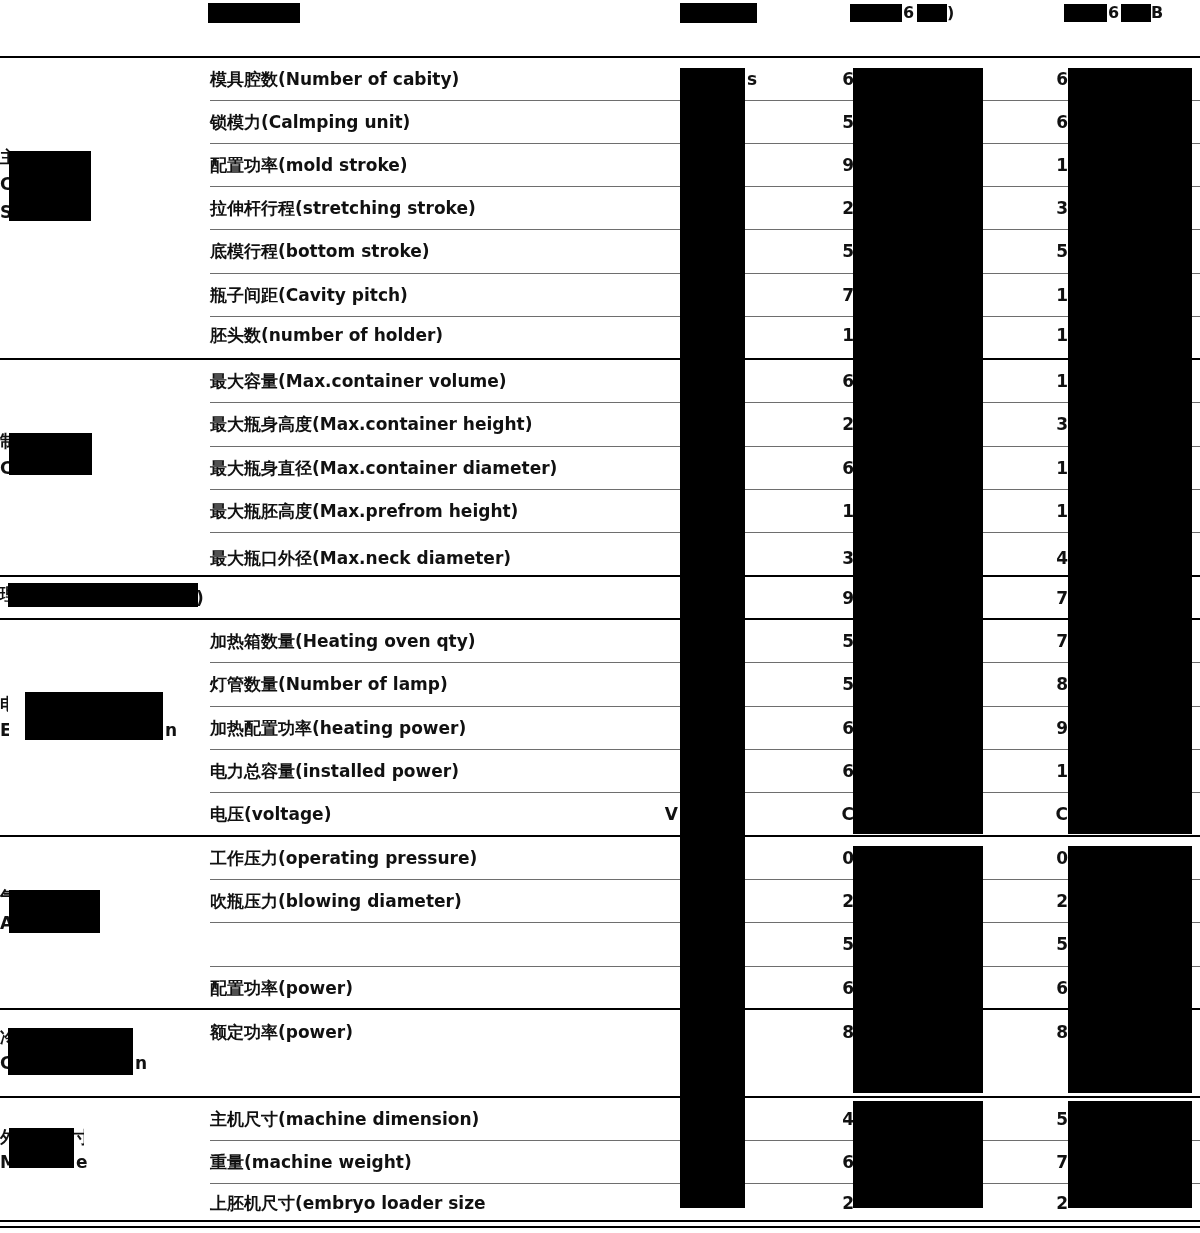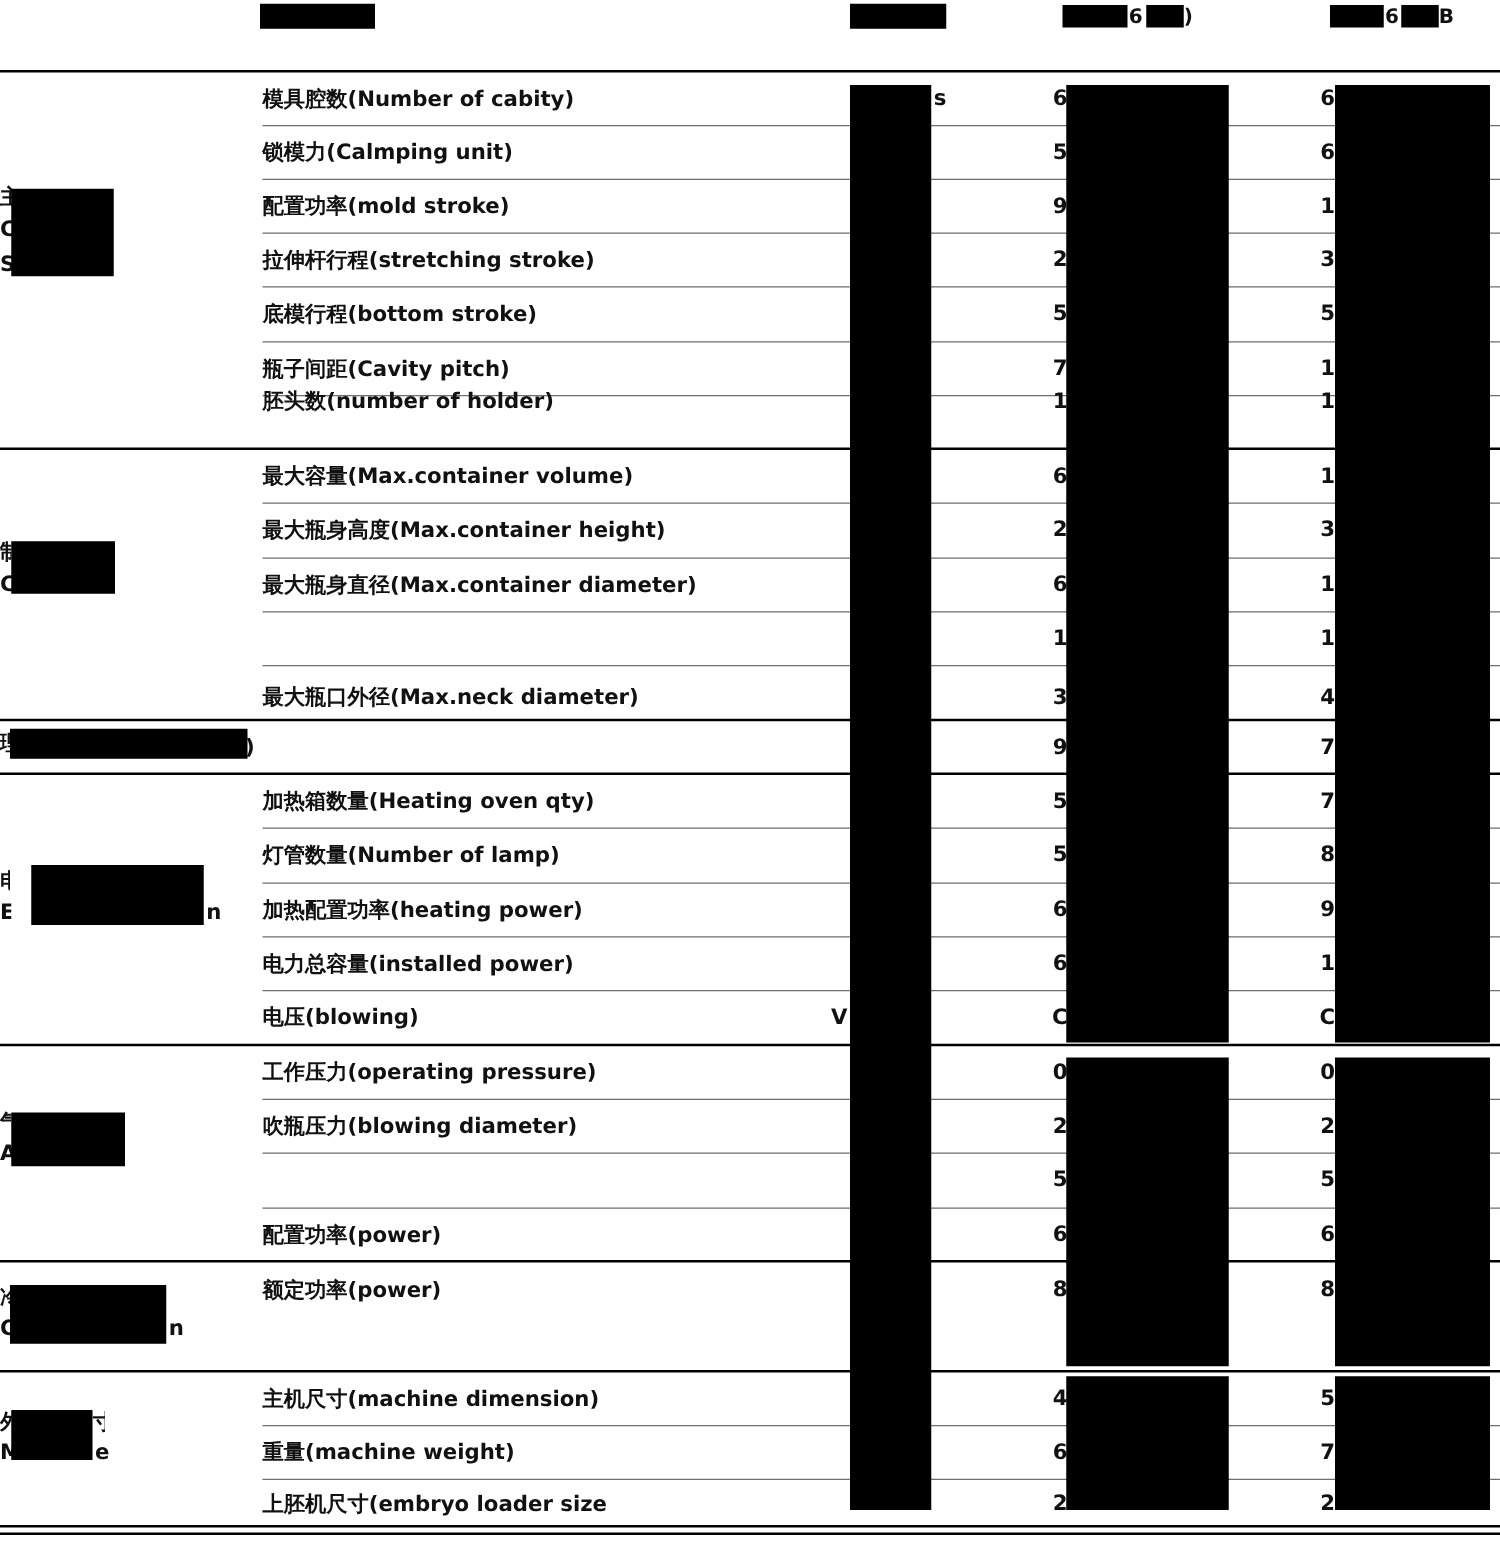--- a/index.html
+++ b/index.html
@@ -125,41 +125,42 @@
   <div class="row" style="top:229px;height:44px">
     <span class="param">底模行程(bottom stroke)</span>
     <span class="v vr" style="left:826px">5</span>
     <span class="v vr" style="left:1040px">5</span>
   </div>
   <div class="row" style="top:273px;height:43px">
     <span class="param">瓶子间距(Cavity pitch)</span>
     <span class="v vr" style="left:826px">7</span>
     <span class="v vr" style="left:1040px">1</span>
   </div>
-  <div class="row" style="top:302px;height:37px">
+  <div class="row" style="top:316px;height:37px">
     <span class="param">胚头数(number of holder)</span>
     <span class="v vr" style="left:826px">1</span>
     <span class="v vr" style="left:1040px">1</span>
   </div>
   <div class="row" style="top:359px;height:43px">
     <span class="param">最大容量(Max.container volume)</span>
     <span class="v vr" style="left:826px">6</span>
     <span class="v vr" style="left:1040px">1</span>
   </div>
   <div class="row" style="top:402px;height:44px">
     <span class="param">最大瓶身高度(Max.container height)</span>
     <span class="v vr" style="left:826px">2</span>
     <span class="v vr" style="left:1040px">3</span>
   </div>
   <div class="row" style="top:446px;height:43px">
     <span class="param">最大瓶身直径(Max.container diameter)</span>
     <span class="v vr" style="left:826px">6</span>
     <span class="v vr" style="left:1040px">1</span>
   </div>
   <div class="row" style="top:489px;height:43px">
+    <span class="param">最大瓶胚高度(Max.prefrom height)</span>
     <span class="v vr" style="left:826px">1</span>
     <span class="v vr" style="left:1040px">1</span>
   </div>
   <div class="row" style="top:532px;height:52px">
     <span class="param">最大瓶口外径(Max.neck diameter)</span>
     <span class="v vr" style="left:826px">3</span>
     <span class="v vr" style="left:1040px">4</span>
   </div>
 
   <div class="row" style="top:576px;height:43px">
@@ -184,21 +185,21 @@
     <span class="param">加热配置功率(heating power)</span>
     <span class="v vr" style="left:826px">6</span>
     <span class="v vr" style="left:1040px">9</span>
   </div>
   <div class="row" style="top:749px;height:43px">
     <span class="param">电力总容量(installed power)</span>
     <span class="v vr" style="left:826px">6</span>
     <span class="v vr" style="left:1040px">1</span>
   </div>
   <div class="row" style="top:792px;height:44px">
-    <span class="param">电压(blowing)</span>
+    <span class="param">电压(voltage)</span>
     <span class="v vr" style="left:650px">V</span>
     <span class="v vr" style="left:826px">C</span>
     <span class="v vr" style="left:1040px">C</span>
     <span class="v" style="left:1166px">r</span>
   </div>
   <div class="row" style="top:836px;height:43px">
     <span class="param">工作压力(operating pressure)</span>
     <span class="v vr" style="left:826px">0</span>
     <span class="v vr" style="left:1040px">0</span>
   </div>

